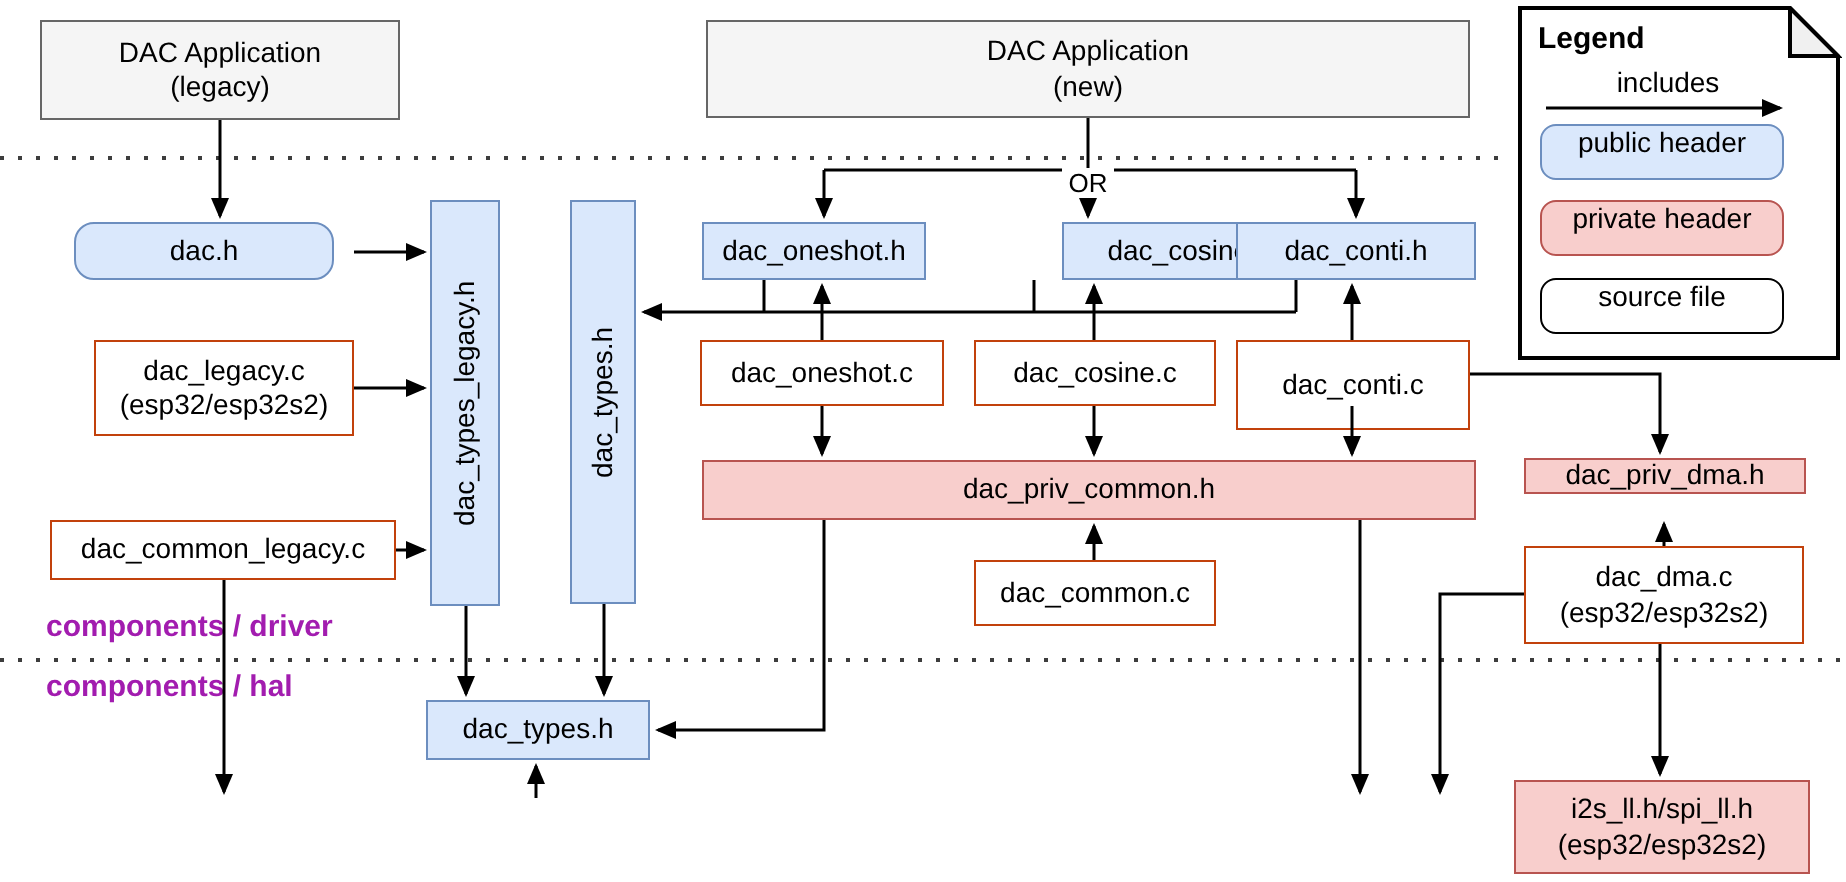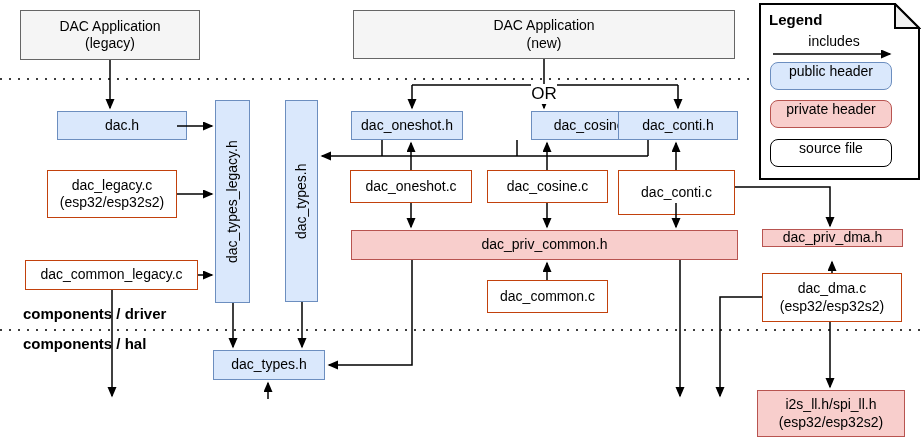--- a/index.html
+++ b/index.html
@@ -8,23 +8,23 @@
   .box{position:absolute;box-sizing:border-box;display:flex;flex-direction:column;
        align-items:center;justify-content:center;text-align:center;font-size:14px;line-height:1.25;z-index:2;}
   .pub{background:#dae8fc;border:1px solid #6c8ebf;}
   .priv{background:#f8cecc;border:1px solid #b85450;}
   .src{background:#ffffff;border:1px solid #c2410c;}
   .app{background:#f5f5f5;border:1px solid #666666;font-size:14px;}
   .vert{writing-mode:vertical-rl;transform:rotate(180deg);}
   .vert .lbl{white-space:nowrap;}
   .dotted{position:absolute;height:2px;z-index:1;
           background-image:repeating-linear-gradient(90deg,#3d3d3d 0 2px,transparent 2px 9px);}
-  .layer-label{position:absolute;font-weight:bold;font-size:15px;color:#000000;z-index:3;white-space:nowrap;}
+  .layer-label{position:absolute;font-weight:bold;font-size:15px;color:#a21caf;z-index:3;white-space:nowrap;}
   #connectors{position:absolute;left:0;top:0;z-index:5;pointer-events:none;}
-  #or-badge{position:absolute;left:531px;top:84px;width:26px;text-align:center;font-size:17px;
+  #or-badge{position:absolute;left:531px;top:84px;width:26px;text-align:center;font-size:13px;
             background:#ffffff;z-index:6;}
   
   #legend{position:absolute;left:759px;top:3px;width:162px;height:178px;z-index:4;}
   #legend svg{position:absolute;left:0;top:0;}
   .legend-title{position:absolute;left:10px;top:8px;font-weight:bold;font-size:15px;}
   .legend-includes{position:absolute;left:0px;top:30px;width:150px;text-align:center;font-size:14px;}
   .chip{position:absolute;left:11px;width:122px;height:28px;border-radius:8px;display:flex;
         align-items:flex-start;justify-content:center;font-size:14px;box-sizing:border-box;}
   .chip.pub{border:1.5px solid #6c8ebf;}
   .chip.priv{border:1.5px solid #b85450;}
@@ -44,21 +44,21 @@
 
   <div class="box app" style="left:20px;top:10px;width:180px;height:50px;">
     <span>DAC Application</span>
     <span>(legacy)</span>
   </div>
   <div class="box app" style="left:353px;top:10px;width:382px;height:49px;">
     <span>DAC Application</span>
     <span>(new)</span>
   </div>
 
-  <div class="box pub" style="left:57px;top:111px;width:130px;height:29px;">
+  <div class="box pub" style="left:37px;top:111px;width:130px;height:29px;border-radius:10px;">
     <span>dac.h</span>
   </div>
   <div class="box pub vert" style="left:215px;top:100px;width:35px;height:203px;">
     <span class="lbl">dac_types_legacy.h</span>
   </div>
   <div class="box pub vert" style="left:285px;top:100px;width:33px;height:202px;">
     <span class="lbl">dac_types.h</span>
   </div>
   <div class="box pub" style="left:351px;top:111px;width:112px;height:29px;">
     <span>dac_oneshot.h</span>

